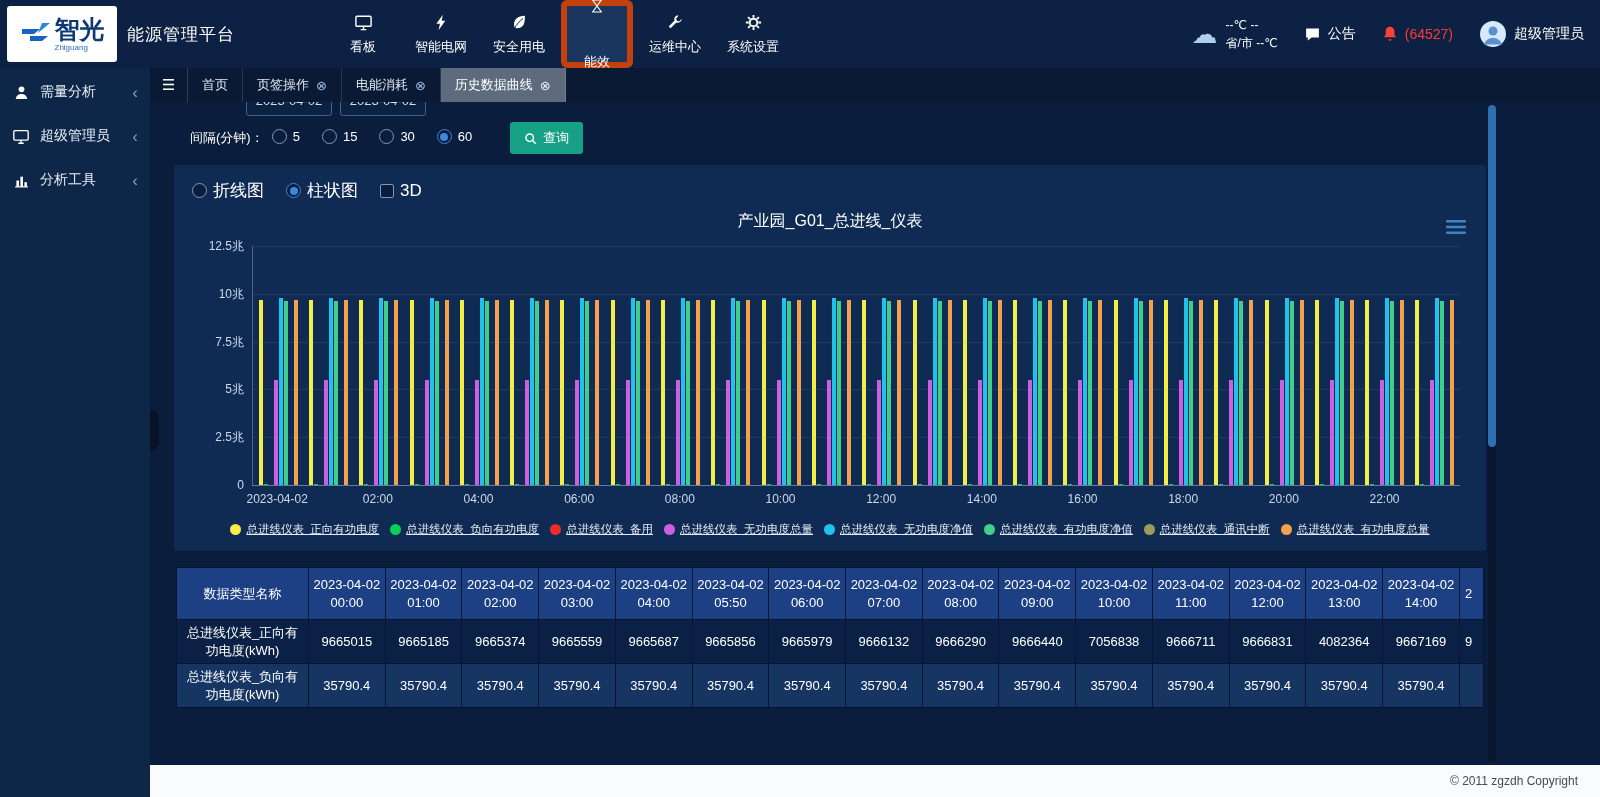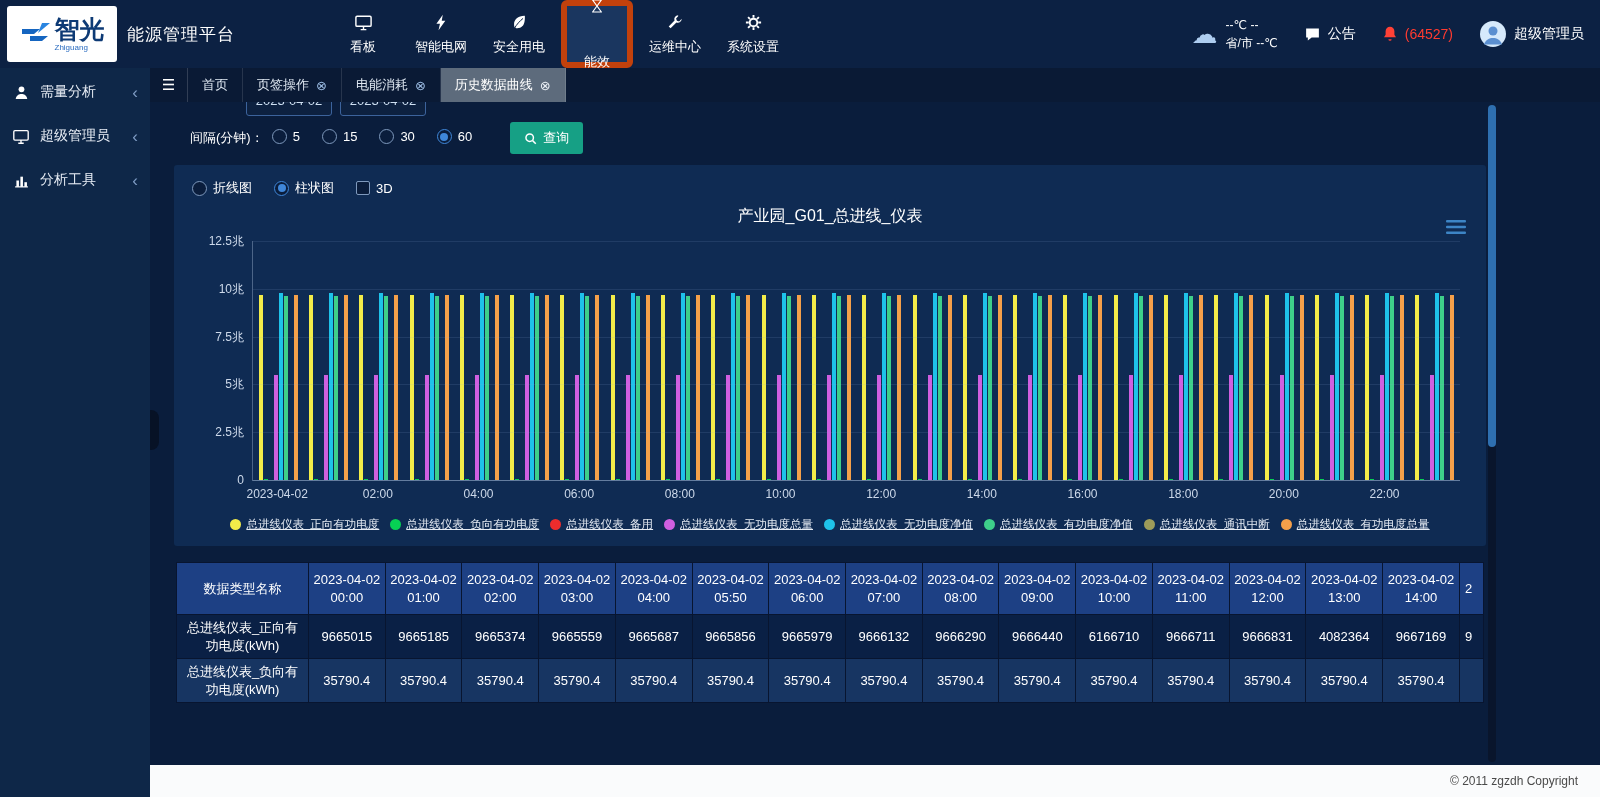--- a/index.html
+++ b/index.html
@@ -61,21 +61,21 @@
   .interval-row .lbl { margin-right:8px; }
   .opt { display:inline-flex; align-items:center; gap:6px; cursor:pointer; margin-right:22px; }
   .radio { width:15px; height:15px; border-radius:50%; border:1.5px solid #7e99bd; background:#0a1d3c; position:relative; flex:none; }
   .radio.checked { border-color:#3f87d9; }
   .radio.checked::after { content:""; position:absolute; inset:2.5px; border-radius:50%; background:#3f87d9; }
   .checkbox { width:14px; height:14px; border:1.5px solid #7e99bd; border-radius:2px; background:#0a1d3c; flex:none; }
   .search-btn { margin-left:16px; background:#16a085; color:#fff; border:none; border-radius:3px; padding:7px 14px; font-size:13px; display:inline-flex; align-items:center; gap:6px; cursor:pointer; }
 
   
   .chart-panel { margin-top:12px; background:#0f2b53; border-radius:3px; padding:14px 18px 14px; position:relative; }
-  .chart-controls { display:flex; align-items:center; font-size:13px; }
+  .chart-controls { display:flex; align-items:center; font-size:17px; }
   .chart-title { text-align:center; font-size:16px; margin-top:9px; color:#fff; }
   .chart-menu { position:absolute; right:18px; top:52px; background:transparent; border:none; cursor:pointer; padding:2px; }
   .plot-wrap { position:relative; margin-top:14px; }
   .plot { position:relative; height:240px; margin-left:60px; margin-right:8px;
           border-left:1px solid rgba(190,210,235,.35); border-bottom:1px solid rgba(190,210,235,.45); }
   .gridline { position:absolute; left:0; right:0; height:1px; background:rgba(140,170,210,.14); }
   .y-label { position:absolute; right:calc(100% + 9px); transform:translateY(-50%); font-size:12px; color:#cdd9ea; white-space:nowrap; }
   .plot-bars { position:absolute; inset:0; display:flex; align-items:flex-end; }
   .bar-group { flex:1; height:100%; display:flex; align-items:flex-end; justify-content:center; gap:1px; }
   .bar { width:4px; flex:none; }
@@ -711,21 +711,21 @@
               <td>9665015</td>
               <td>9665185</td>
               <td>9665374</td>
               <td>9665559</td>
               <td>9665687</td>
               <td>9665856</td>
               <td>9665979</td>
               <td>9666132</td>
               <td>9666290</td>
               <td>9666440</td>
-              <td>6166710</td>
+              <td>7056838</td>
               <td>9666711</td>
               <td>9666831</td>
               <td>4082364</td>
               <td>9667169</td>
               <td class="clip-cell">9</td>
             </tr>
             <tr class="row-1">
               <td class="row-label">总进线仪表_负向有功电度(kWh)</td>
               <td>35790.4</td>
               <td>35790.4</td>

